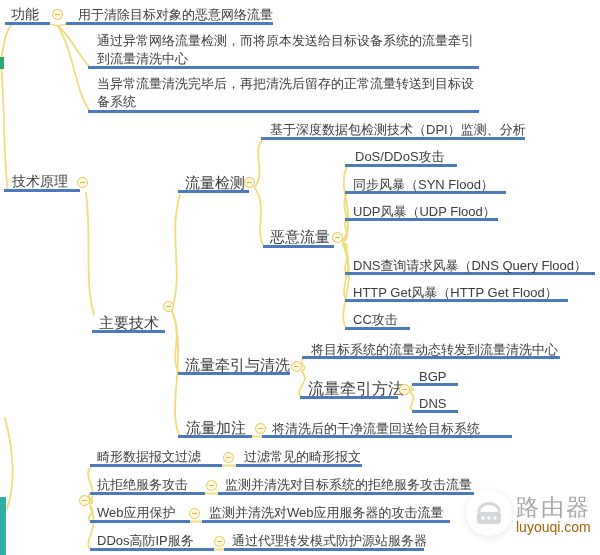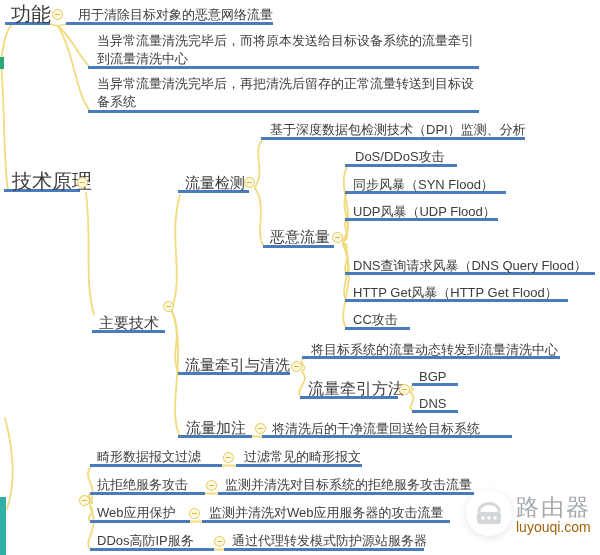--- a/index.html
+++ b/index.html
@@ -6,21 +6,21 @@
   #canvas{
     position:relative;width:600px;height:555px;background:#ffffff;overflow:hidden;
     font-family:"Liberation Sans","DejaVu Sans",sans-serif;color:#3d3d3d;
   }
   #wires{position:absolute;left:0;top:0;width:600px;height:555px;pointer-events:none;}
   .node{
     position:absolute;box-sizing:border-box;border-bottom:3px solid #4a7cbd;
     white-space:nowrap;line-height:17px;font-size:13px;color:#3d3d3d;
   }
   .node.wrap{white-space:normal;line-height:18px;padding-top:1px;}
-  .lv1{font-size:20px;line-height:18px;}
+  .lv1{font-size:14px;line-height:18px;}
   .lv2{font-size:15px;line-height:18px;}
   .minus{
     position:absolute;width:11px;height:11px;border-radius:50%;
     border:1px solid #e8c94f;background:#fdf8e2;box-sizing:border-box;cursor:pointer;
   }
   .minus::after{
     content:"";position:absolute;left:2px;top:4px;width:5px;height:1.5px;background:#dcb63e;
   }
   .teal-bar{position:absolute;left:0;top:497px;width:6px;height:58px;background:#2fafa5;}
   .green-mark{position:absolute;left:0;top:57px;width:4px;height:12px;background:#2aa87a;}
@@ -78,21 +78,21 @@
   <div class="teal-bar"></div>
 
   <div class="node lv1" style="left:5px;top:5px;width:45px;height:20px;padding-left:6px;">
     <span>功能</span>
   </div>
   <div class="minus" style="left:51.5px;top:8.5px;"></div>
   <div class="node" style="left:66px;top:6px;width:207px;height:19px;padding-left:12px;">
     <span>用于清除目标对象的恶意网络流量</span>
   </div>
   <div class="node wrap" style="left:88px;top:31px;width:391px;height:38px;padding-left:9px;">
-    <span>当异常流量清洗完毕后，而将原本发送给目标设备系统的流量牵引到流量清洗中心</span>
+    <span>通过异常网络流量检测，而将原本发送给目标设备系统的流量牵引到流量清洗中心</span>
   </div>
   <div class="node wrap" style="left:88px;top:74px;width:391px;height:39px;padding-left:9px;">
     <span>当异常流量清洗完毕后，再把清洗后留存的正常流量转送到目标设备系统</span>
   </div>
 
   <div class="node lv1" style="left:4px;top:172px;width:76px;height:20px;padding-left:8px;">
     <span>技术原理</span>
   </div>
   <div class="minus" style="left:76.5px;top:176.5px;"></div>
 

